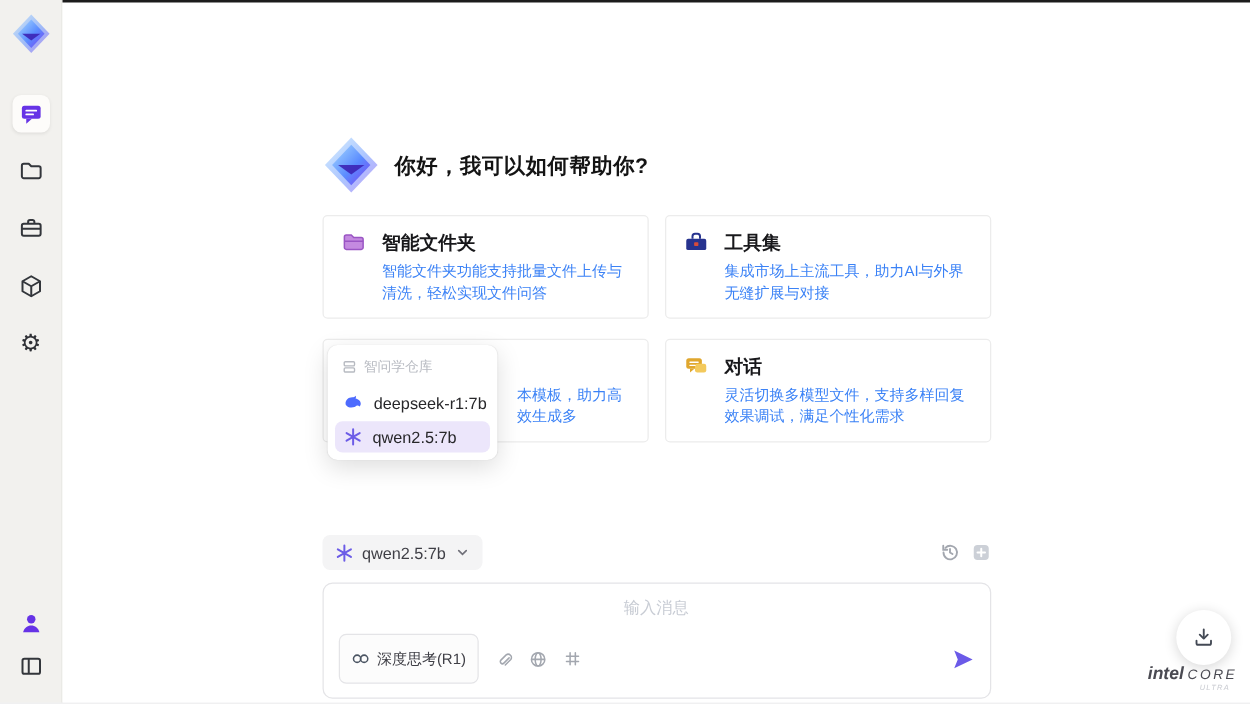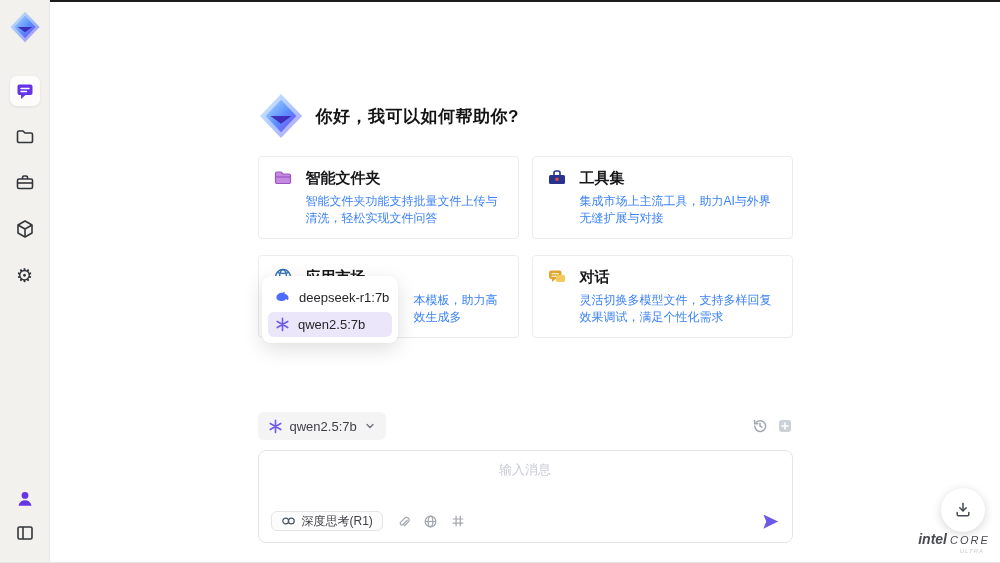--- a/index.html
+++ b/index.html
@@ -15,21 +15,21 @@
   .nav { display:flex; flex-direction:column; gap:16px; margin-top:30px; align-items:center; }
   .nav-item { width:30px; height:30px; border-radius:7px; display:flex; align-items:center;
     justify-content:center; cursor:pointer; color:#2f3136; }
   .nav-item.active { background:#fdfcfa; box-shadow:0 1px 3px rgba(0,0,0,.08); }
   .sidebar-bottom { margin-top:auto; display:flex; flex-direction:column; gap:4px; align-items:center; }
   .gear-glyph { font-size:19px; line-height:1; color:#2f3136; }
 
   
   .main { position:absolute; left:50px; top:0; width:950px; height:100%;
     background:#fff; border-top:2px solid #1c1c1c; }
-  .content { width:535px; margin:0 auto; padding-top:90px; }
+  .content { width:535px; margin:16px auto; padding-top:90px; }
 
   .greeting { display:flex; align-items:center; gap:12px; margin-bottom:16px; }
   .greeting h1 { font-size:17px; font-weight:700; color:#141414; letter-spacing:.5px; }
 
   .cards { display:grid; grid-template-columns:1fr 1fr; gap:16px 13px; }
   .card { background:#fff; border:1px solid #ececec; border-radius:4px; padding:11px 14px; cursor:pointer; }
   .card-head { display:flex; align-items:center; gap:13px; }
   .card-title { font-size:15px; font-weight:700; color:#18181b; }
   .card-desc { margin-top:5px; margin-left:33px; font-size:12px; color:#3b82f6; line-height:17px; }
   .card-desc.offset { margin-left:141px; }
@@ -42,21 +42,21 @@
   .row-icons { display:flex; align-items:center; gap:9px; }
   .icon-btn { background:none; border:none; cursor:pointer; display:flex; align-items:center; padding:0; }
 
   
   .composer { margin-top:10px; height:93px; border:1px solid #e4e4e7; border-radius:8px;
     padding:10px 12px 11px; display:flex; flex-direction:column; }
   .composer textarea { width:100%; height:38px; border:none; outline:none; resize:none;
     font-family:inherit; font-size:13px; color:#333; background:transparent;text-align:center; }
   .composer textarea::placeholder { color:#c8ccd4; }
   .composer-toolbar { display:flex; align-items:center; gap:13px; margin-top:auto; }
-  .pill { display:inline-flex; align-items:center; gap:6px; height:20px; padding:0 9px;
+  .pill { display:inline-flex; align-items:center; gap:6px; height:40px; padding:0 9px;
     border:1px solid #e4e4e7; background:#fcfcfc; border-radius:6px; cursor:pointer; }
   .pill span { font-size:12px; color:#3f3f46; }
   .send-btn { margin-left:auto; background:none; border:none; cursor:pointer; display:flex; }
 
   
   .dropdown { position:absolute; left:262px; top:276px; width:136px; z-index:20;
     background:#fff; border-radius:8px; padding:6px;
     box-shadow:0 6px 20px rgba(0,0,0,.13), 0 0 1px rgba(0,0,0,.1); }
   .dd-header { display:flex; align-items:center; gap:6px; padding:4px 6px 6px;
     font-size:11px; color:#b7bac1; }
@@ -327,20 +327,29 @@
         </svg>
       </span>
     </button>
     <div class="intel-brand">
       <span class="intel">intel</span><span class="core">core</span>
       <span class="ultra">ultra</span>
     </div>
   </main>
 
   <div class="dropdown">
+    <div class="dd-header">
+      <span>
+        <svg width="11" height="11" viewBox="0 0 12 12" fill="none" stroke="#b7bac1" stroke-width="1.2">
+          <rect x="1.5" y="1.5" width="9" height="3.6" rx="1"></rect>
+          <rect x="1.5" y="6.9" width="9" height="3.6" rx="1"></rect>
+        </svg>
+      </span>
+      <span>智问学仓库</span>
+    </div>
 
     <div class="dd-item">
       <span>
         <svg width="16" height="16" viewBox="0 0 16 16">
           <path d="M1.5 9.5C1 6 3.8 3.8 6.8 3.8c1.2 0 2-.4 2.8-1.3.3.8.2 1.6-.2 2.2 2.3.4 4.2 2 4.2 4.2 0 .9-.4 1.7-1 2.3-.5-.7-1.3-1-2.1-.8-1.8 1.9-7 2.6-9-.9z" fill="#4d6bfe"></path>
         </svg>
       </span>
       <span>deepseek-r1:7b</span>
     </div>
 

